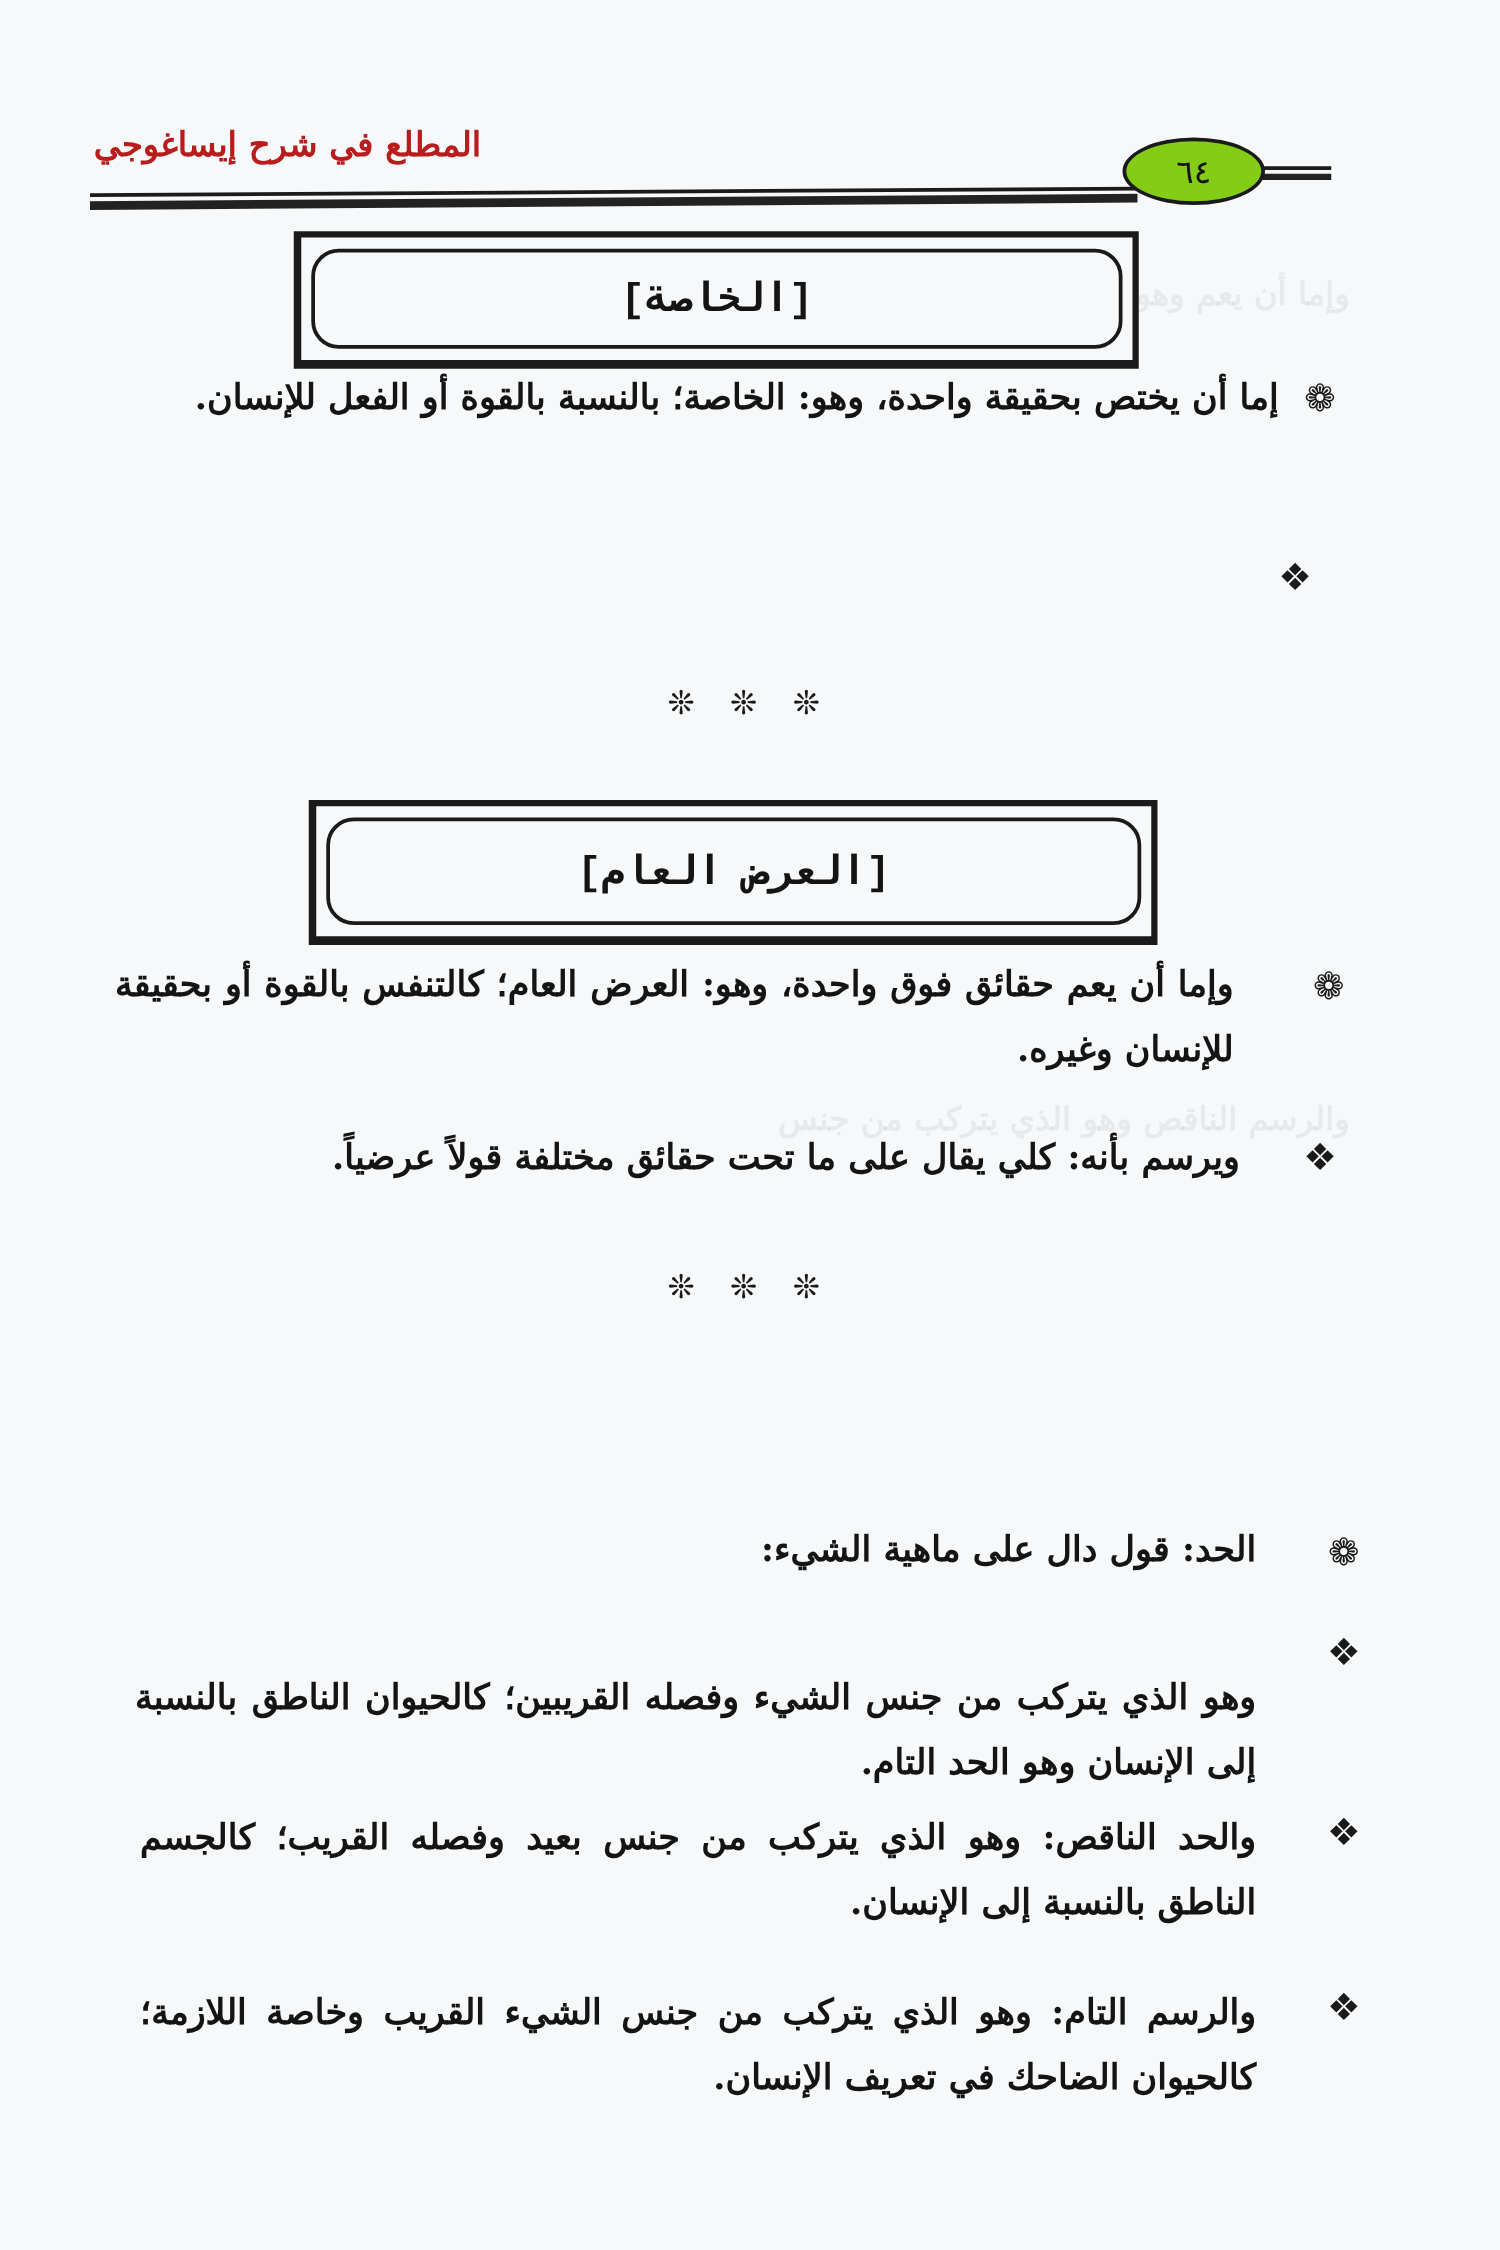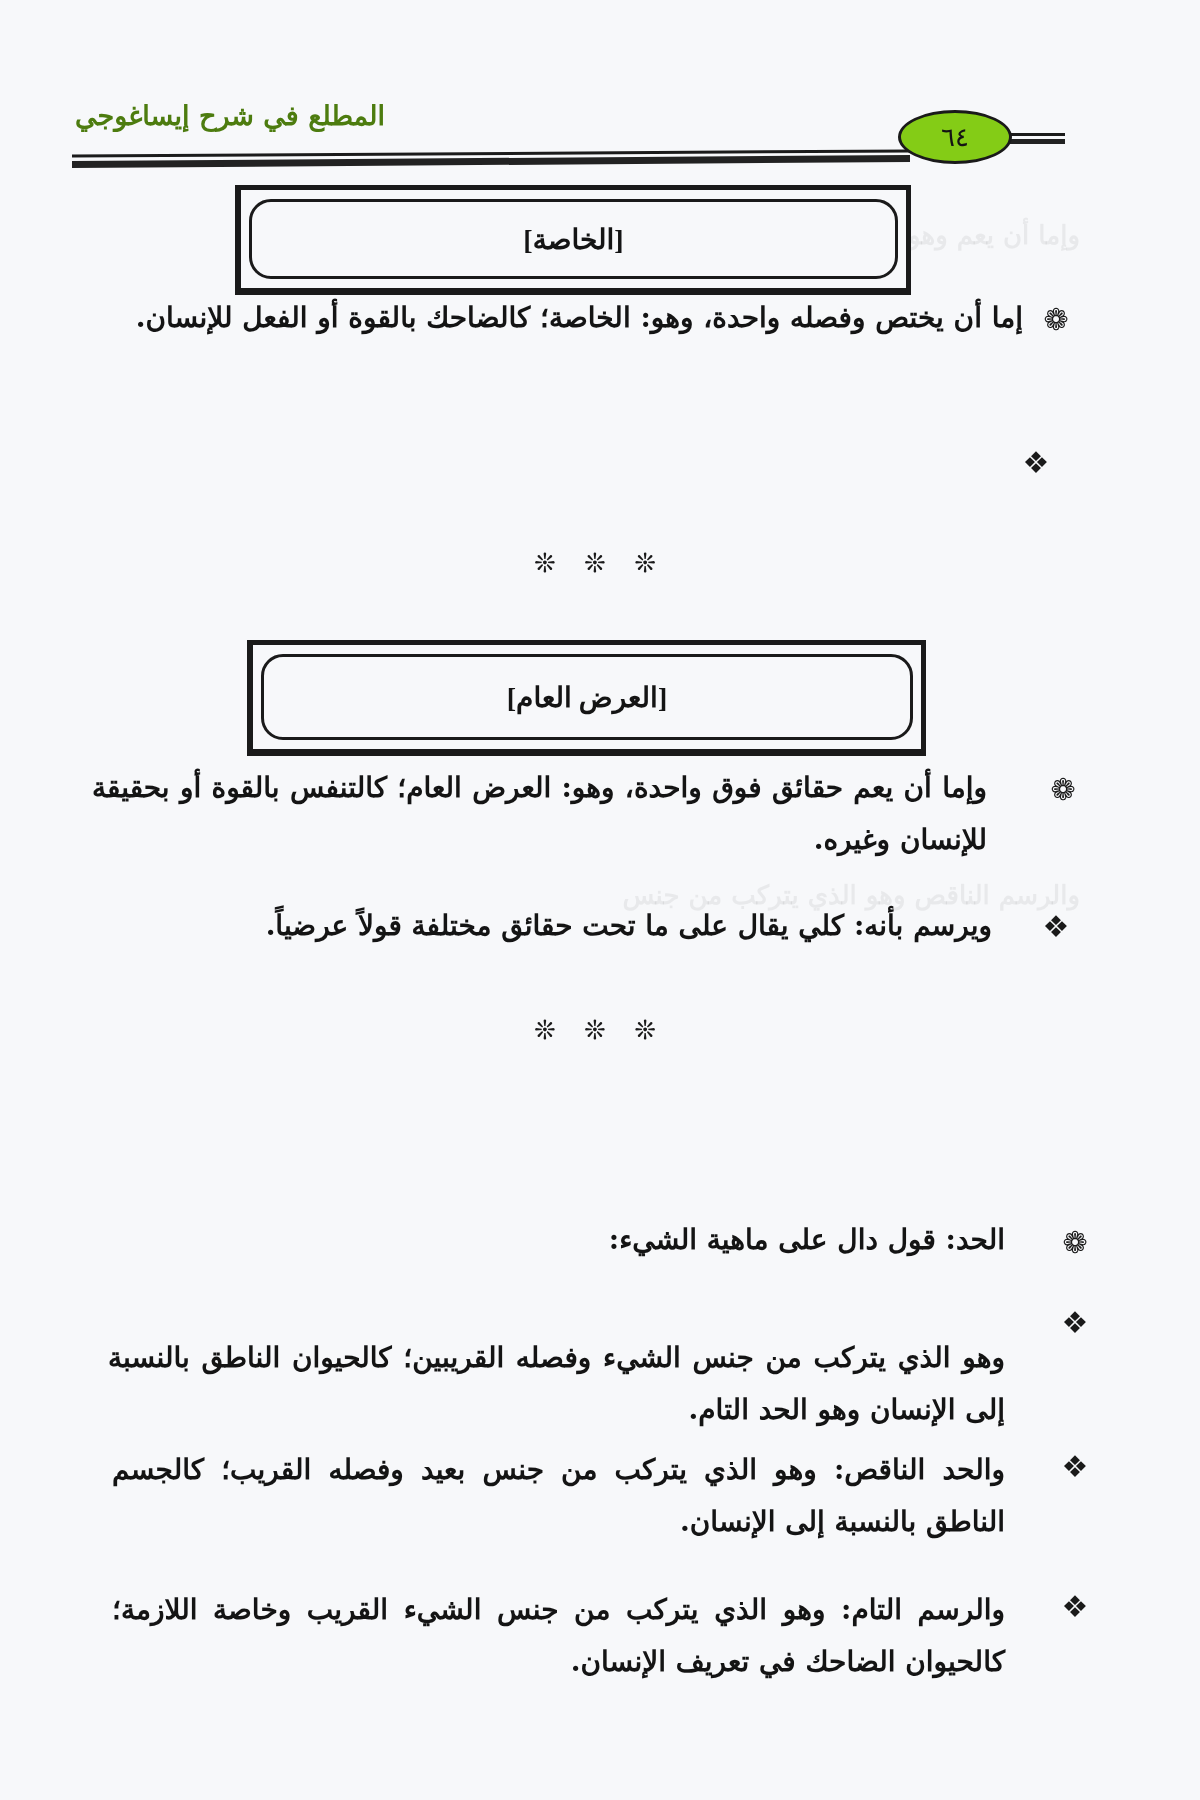--- a/index.html
+++ b/index.html
@@ -8,21 +8,21 @@
     background: #f7f8fa;
     font-family: "DejaVu Sans", sans-serif;
     color: #141414;
     position: relative;
   }
   .page { position: absolute; inset: 0; }
   
   .running-title {
     position: absolute; left: 75px; top: 100px;
     font-family: "DejaVu Serif", serif; font-size: 27px; font-weight: bold;
-    direction: rtl; color: #4d7c0f;
+    direction: rtl; color: #b91c1c;
   }
   .header-rule {
     position: absolute; left: 72px; top: 152px; width: 838px; height: 14px;
   }
   .header-rule .r1 { position:absolute; left:0; right:0; top:0; height:3px; background:#1b1b1b; transform: skewY(-0.35deg); }
   .header-rule .r2 { position:absolute; left:0; right:0; top:6px; height:7px; background:#222; transform: skewY(-0.4deg); }
   .header-rule-right {
     position: absolute; left: 1005px; top: 133px; width: 60px; height: 12px;
   }
   .header-rule-right .r1 { position:absolute; left:0; right:0; top:0; height:3px; background:#1b1b1b; }
@@ -40,21 +40,21 @@
     border: 5px solid #1a1a1a;
     border-bottom-width: 7px; border-left-width: 6px;
     background: #f7f8fa;
   }
   .section-box .inner {
     position: absolute; inset: 9px 8px 9px 8px;
     border: 3px solid #1a1a1a; border-radius: 22px;
     display: flex; align-items: center; justify-content: center;
   }
   .section-box .label {
-    font-family: Liberation Serif, serif; font-size: 28px; font-weight: bold;
+    font-family: Liberation Mono, monospace; font-size: 32px; font-weight: bold;
     direction: rtl;
   }
   
   .para {
     position: absolute; direction: rtl; text-align: justify;
     text-align-last: right;
     font-family: "DejaVu Serif", serif; font-size: 28px; font-weight: bold;
     line-height: 52px;
   }
   .bullet {
@@ -89,21 +89,21 @@
     </div>
   <div class="page-oval">٦٤</div>
 
   <div class="section-box" style="left:235px; top:185px; width:665px; height:98px;">
     <div class="inner">
         <span class="label">[الخاصة]</span>
       </div>
   </div>
 
   <span class="bullet" style="left:1038px; top:305px;">❁</span>
-  <div class="para" style="left:78px; width:945px; top:292px;">إما أن يختص وفصله واحدة، وهو: الخاصة؛ كالضاحك بالقوة أو الفعل للإنسان.</div>
+  <div class="para" style="left:78px; width:945px; top:292px;">إما أن يختص بحقيقة واحدة، وهو: الخاصة؛ بالنسبة بالقوة أو الفعل للإنسان.</div>
 
   <span class="bullet" style="left:1018px; top:448px;">❖</span>
 
   <div class="stars" style="top:548px;">❊ ❊ ❊</div>
 
   <div class="section-box" style="left:247px; top:640px; width:668px; height:104px;">
     <div class="inner">
         <span class="label">[العرض العام]</span>
       </div>
   </div>

